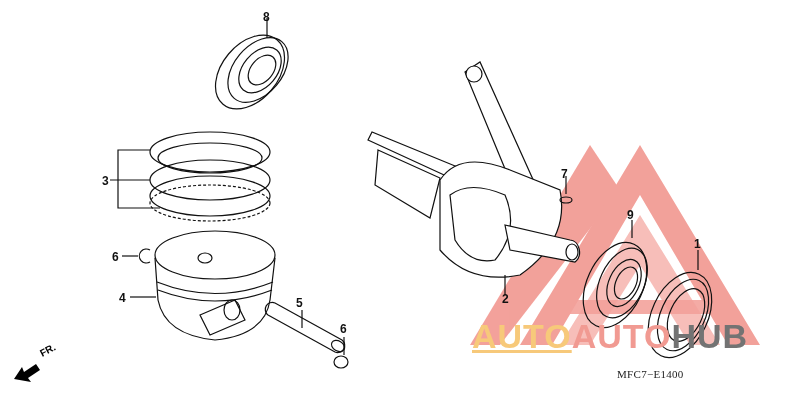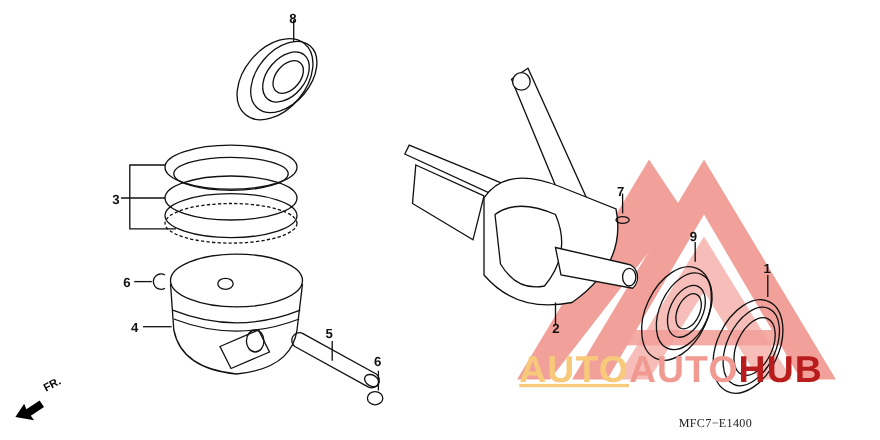--- a/index.html
+++ b/index.html
@@ -1,24 +1,24 @@
 <!DOCTYPE html>
 <html><head>
   <meta charset="utf-8">
   <style>
     html, body { margin: 0; padding: 0; background: #ffffff; }
     .canvas { position: relative; width: 800px; height: 400px; overflow: hidden; background: #ffffff; font-family: "Liberation Sans", sans-serif; }
     svg.art { position: absolute; left: 0; top: 0; }
     .callout { position: absolute; font-family: "Liberation Sans", sans-serif; font-weight: bold; font-size: 12px; color: #111; line-height: 1; }
-    .diagram-code { position: absolute; left: 617px; top: 379px; font-family: "Liberation Serif", serif; font-size: 11px; color: #222; letter-spacing: 0.3px; }
+    .diagram-code { position: absolute; left: 617px; top: 368px; font-family: "Liberation Serif", serif; font-size: 11px; color: #222; letter-spacing: 0.3px; }
     .fr-label { position: absolute; left: 38px; top: 349px; font-family: "Liberation Sans", sans-serif; font-weight: bold; font-size: 10px; color: #000; transform: rotate(-28deg); transform-origin: left top; }
     .watermark { position: absolute; left: 472px; top: 319px; font-family: "Liberation Sans", sans-serif; font-weight: bold; font-size: 34px; letter-spacing: 1px; line-height: 1; white-space: nowrap; }
     .wm-auto { color: #f7c97a; text-decoration: underline; }
     .wm-moto { color: #f19a92; }
-    .wm-hub { color: #b91c1c; }
+    .wm-hub { color: #737373; }
   </style>
 </head>
 <body>
 
 <div class="canvas">
 
   <svg class="art" width="800" height="400" viewBox="0 0 800 400">
 
     <g fill="#f08a82" opacity="0.8">
       <path d="M470,345 L590,145 L620,190 L500,345 Z"></path>

